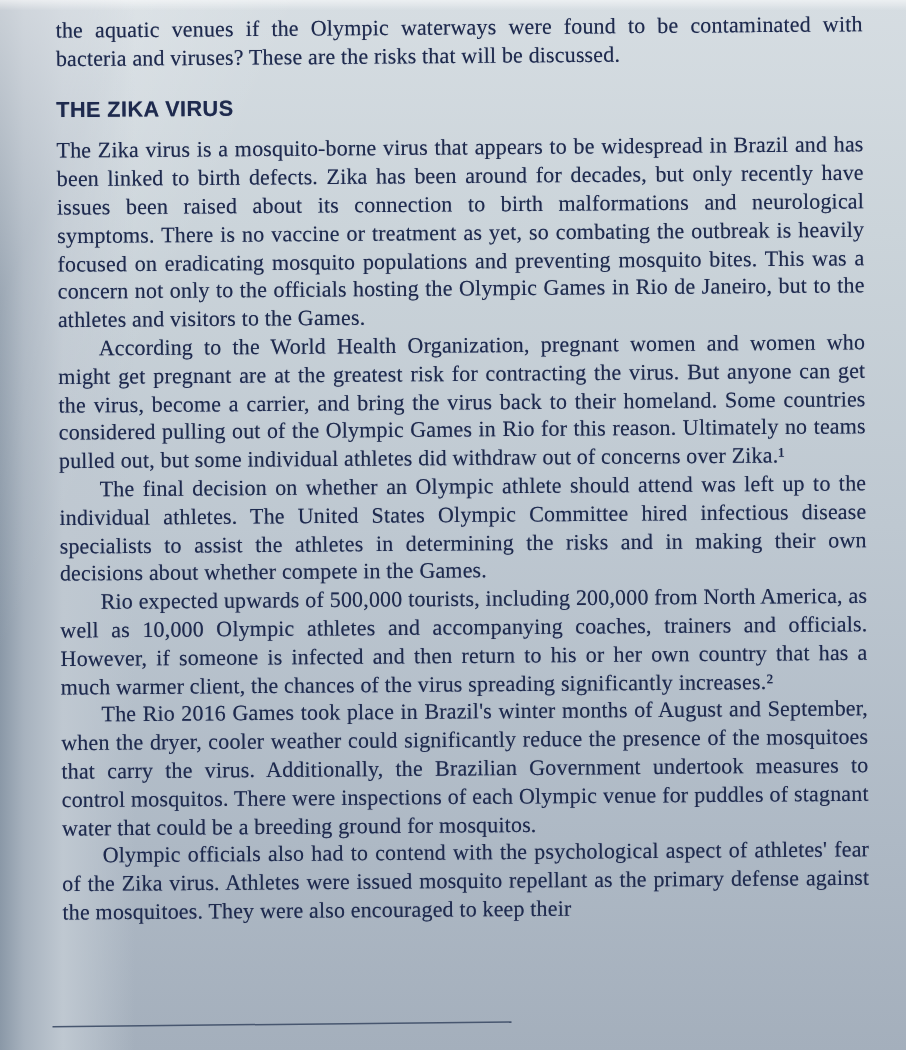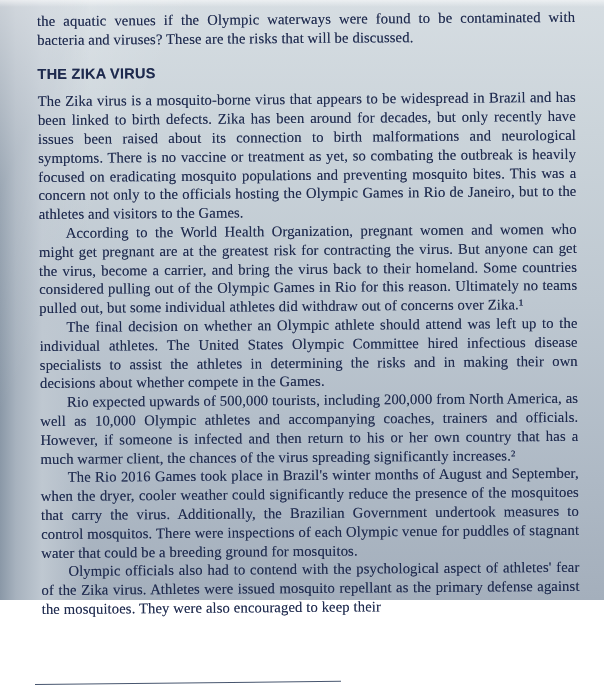--- a/index.html
+++ b/index.html
@@ -3,21 +3,21 @@
 <meta charset="utf-8">
 <style>
   * { margin: 0; padding: 0; box-sizing: border-box; }
   html, body {
     width: 604px; height: 700px;
     overflow: hidden;
     font-family: "Liberation Serif", serif;
   }
   .page {
     position: relative;
-    width: 604px; height: 600px;
+    width: 604px; height: 700px;
     background:
       linear-gradient(115deg, rgba(255,255,255,0.55) 0%, rgba(255,255,255,0.15) 10%, rgba(255,255,255,0) 22%),
       linear-gradient(90deg, #8a98a7 0px, #a7b2be 16px, #bfc8d1 42px, rgba(191,200,209,0) 90px),
       linear-gradient(180deg, #d6dde2 0%, #cbd4da 22%, #bec8d1 50%, #aeb9c5 80%, #a4afbc 100%);
     background-color: #bfc9d2;
   }
   
   .page::before {
     content: "";
     position: absolute; left: 0; top: 0; width: 604px; height: 7px;

